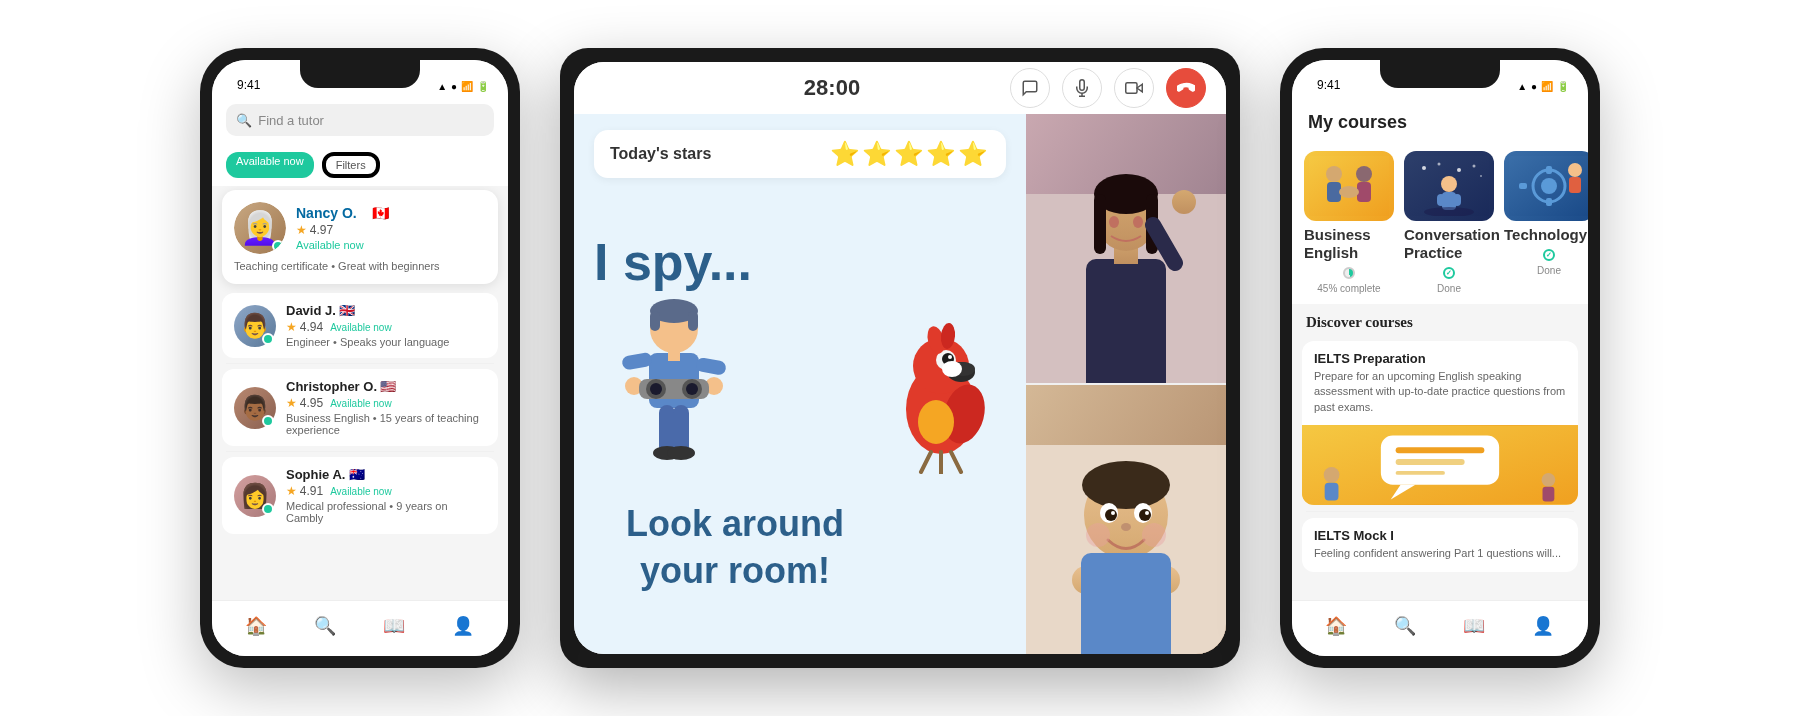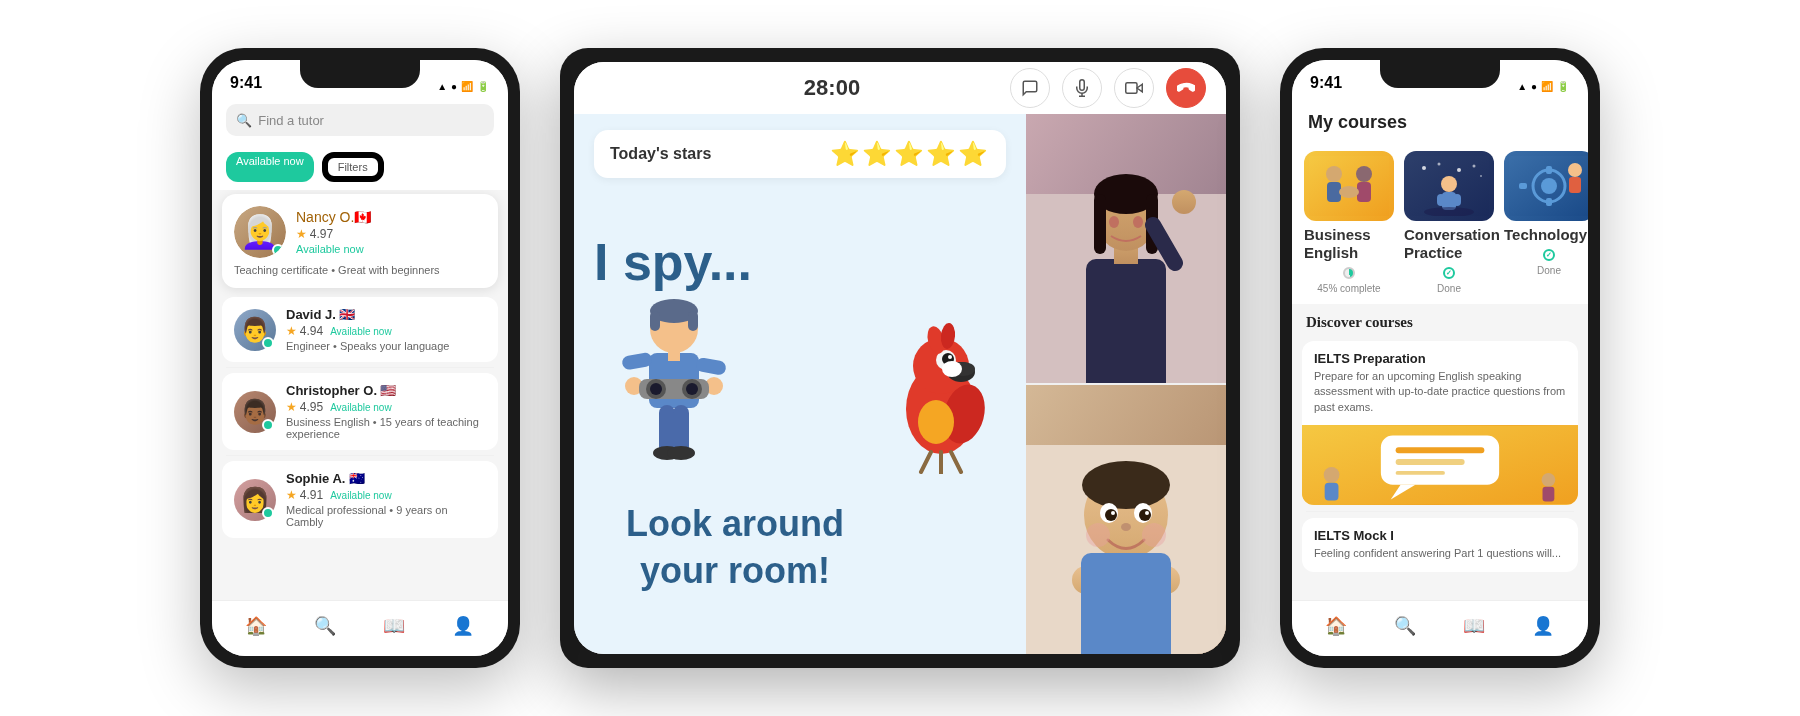--- a/index.html
+++ b/index.html
@@ -59,21 +59,21 @@
       height: 36px;
       background: white;
       display: flex;
       align-items: flex-end;
       justify-content: space-between;
       padding: 0 18px 4px;
       font-size: 11px;
       font-weight: 600;
       flex-shrink: 0;
     }
-    .status-time { font-size: 16px; font-weight: 700; }
+    .status-time { font-size: 12px; font-weight: 400; margin-left: 7px; }
     .status-icons { display: flex; gap: 4px; align-items: center; font-size: 10px; }
 
     
     .phone-search-bar {
       background: white;
       padding: 8px 14px 10px;
       display: flex;
       gap: 8px;
       align-items: center;
       flex-shrink: 0;
@@ -105,21 +105,21 @@
       border-radius: 12px;
       font-weight: 500;
     }
     .badge-filters {
       background: white;
       color: #555;
       font-size: 11px;
       padding: 3px 10px;
       border-radius: 12px;
       font-weight: 500;
-      border: 6px solid #000000;
+      border: 4px solid #000000;
     }
     .tutor-list {
       flex: 1;
       overflow: hidden;
       display: flex;
       flex-direction: column;
     }
     .tutor-card-featured {
       background: white;
       margin: 4px 10px 6px;
@@ -161,25 +161,25 @@
       background: #1ec99e;
       border-radius: 50%;
       border: 2px solid white;
       position: absolute;
       bottom: 2px;
       right: 2px;
     }
     .tutor-info { flex: 1; }
     .tutor-name {
       font-size: 14px;
-      font-weight: 400;
-      color: #a16207;
-      display: flex;
-      align-items: center;
-      gap: 0;
+      font-weight: 700;
+      color: #0369a1;
+      display: flex;
+      align-items: center;
+      gap: 16px;
     }
     .flag { font-size: 14px; }
     .tutor-rating {
       display: flex;
       align-items: center;
       gap: 3px;
       font-size: 12px;
       color: #555;
       margin: 2px 0;
     }

